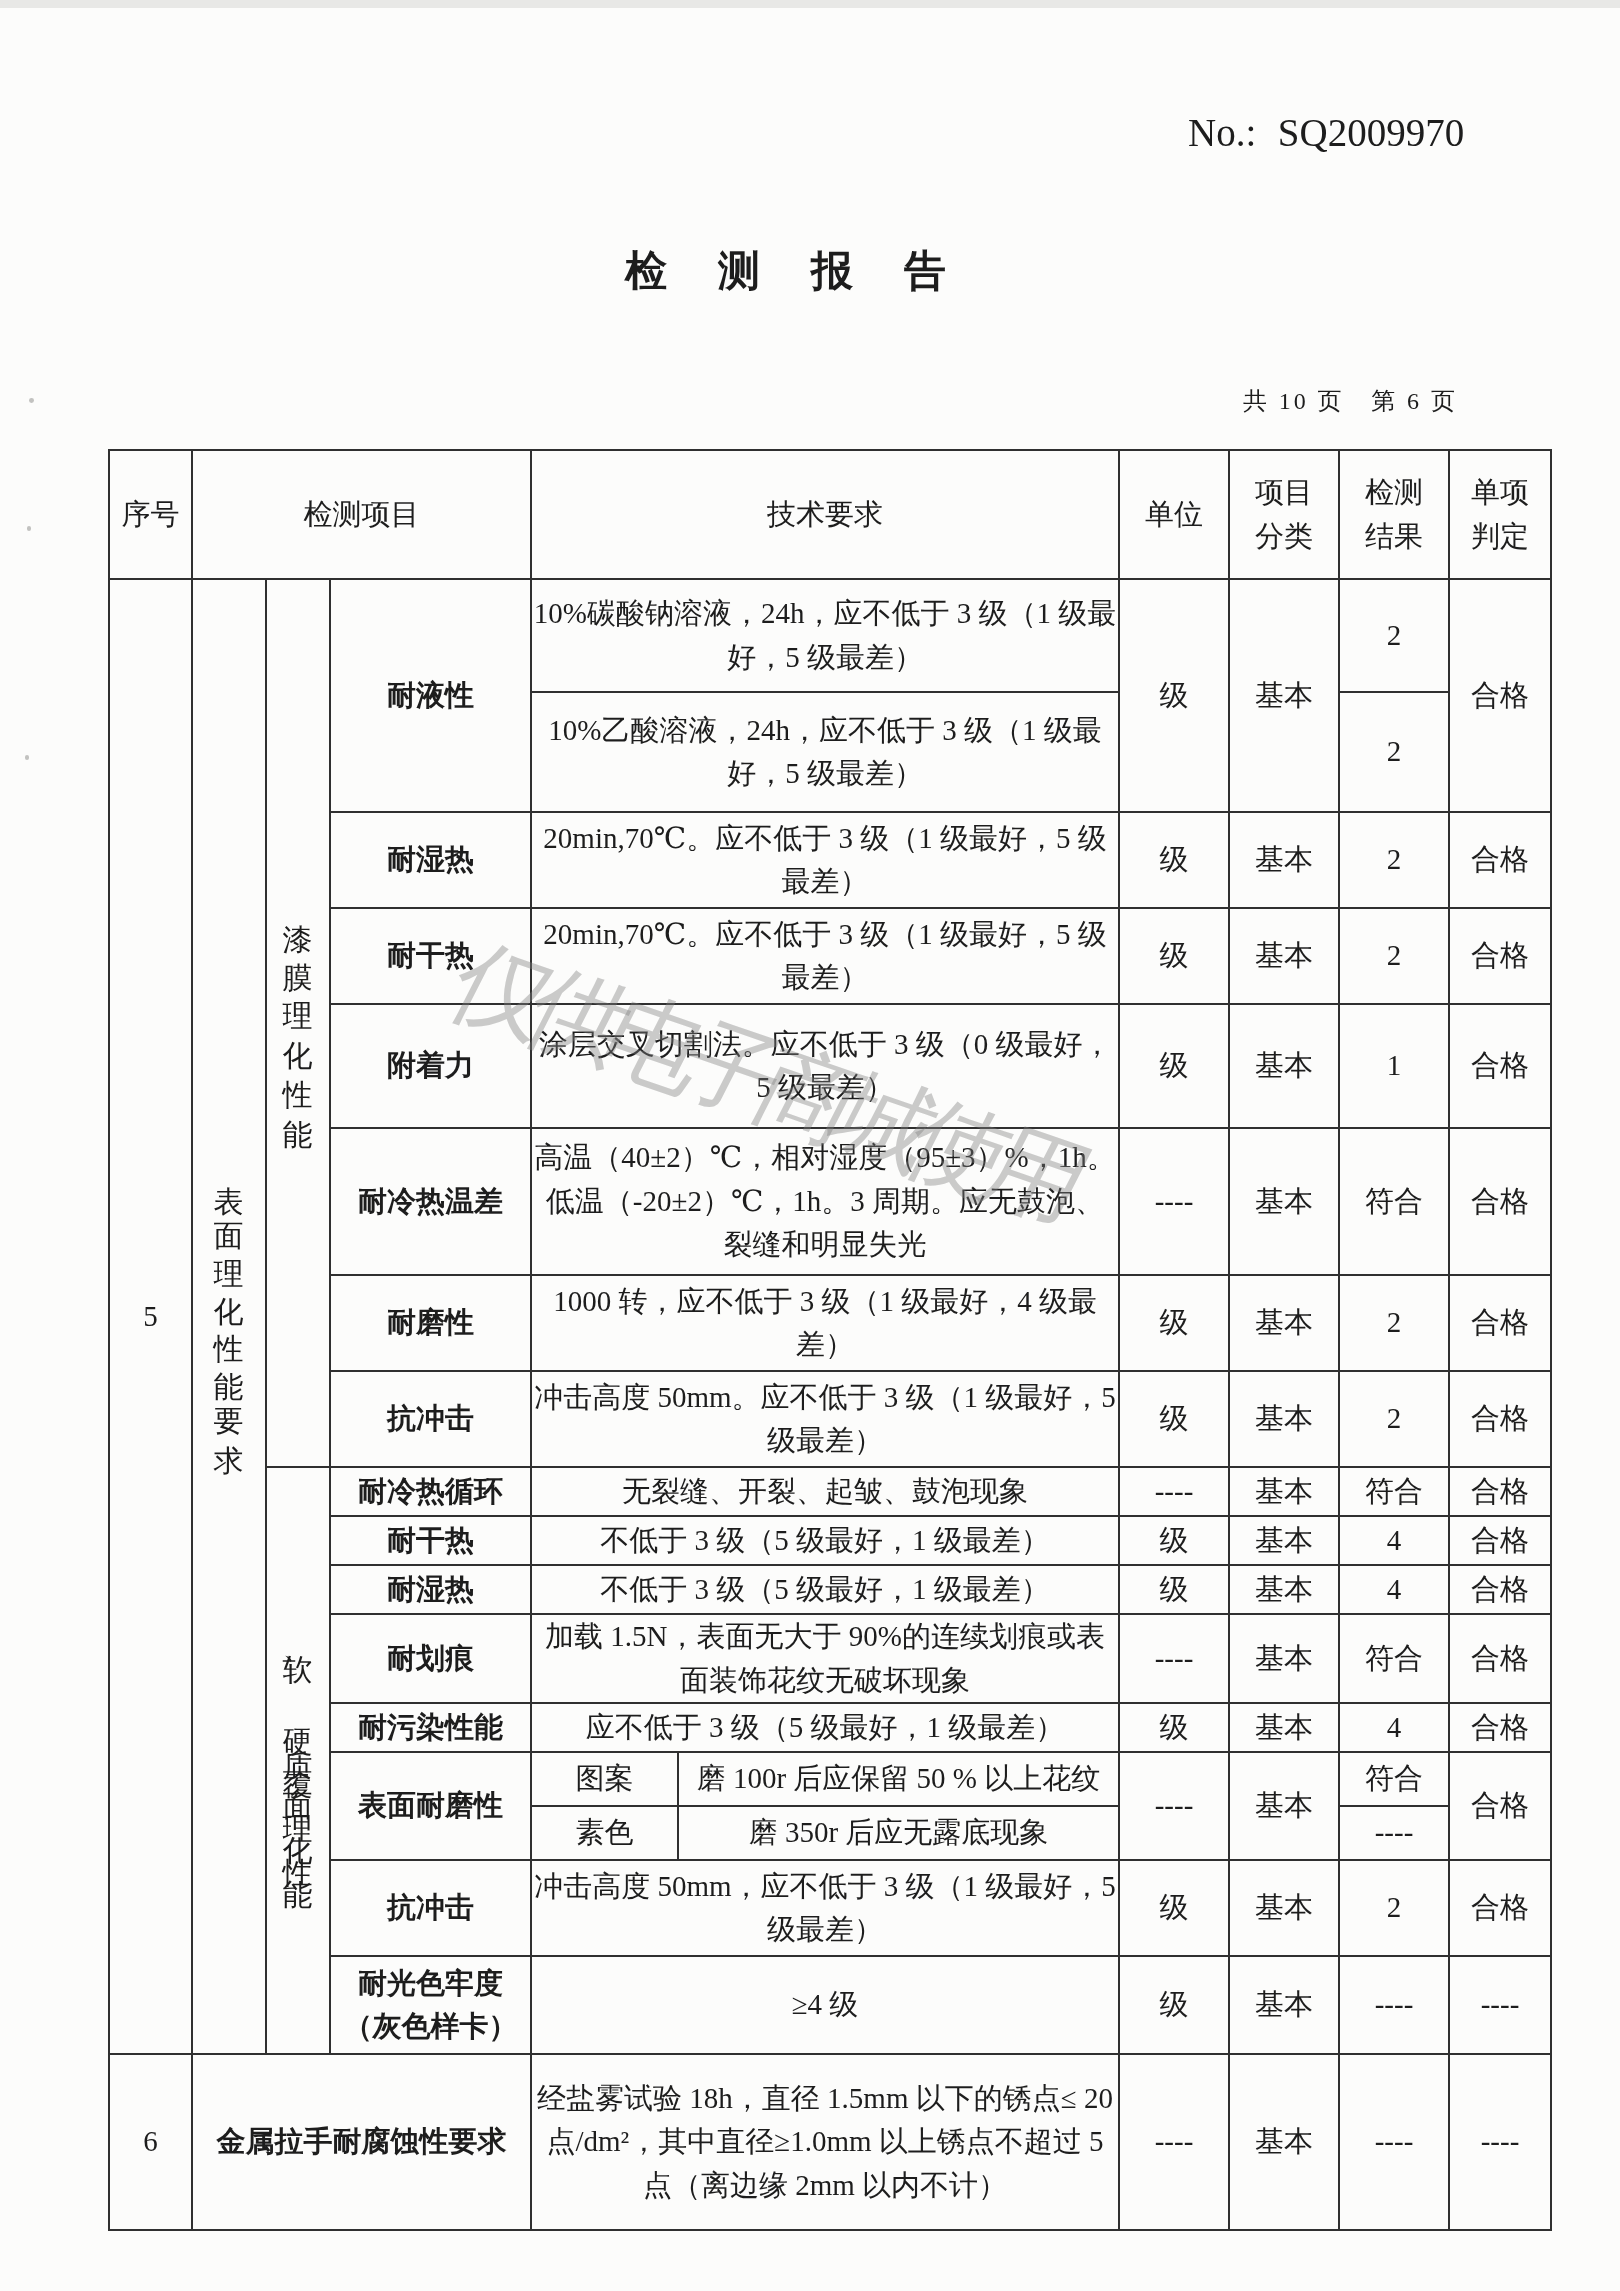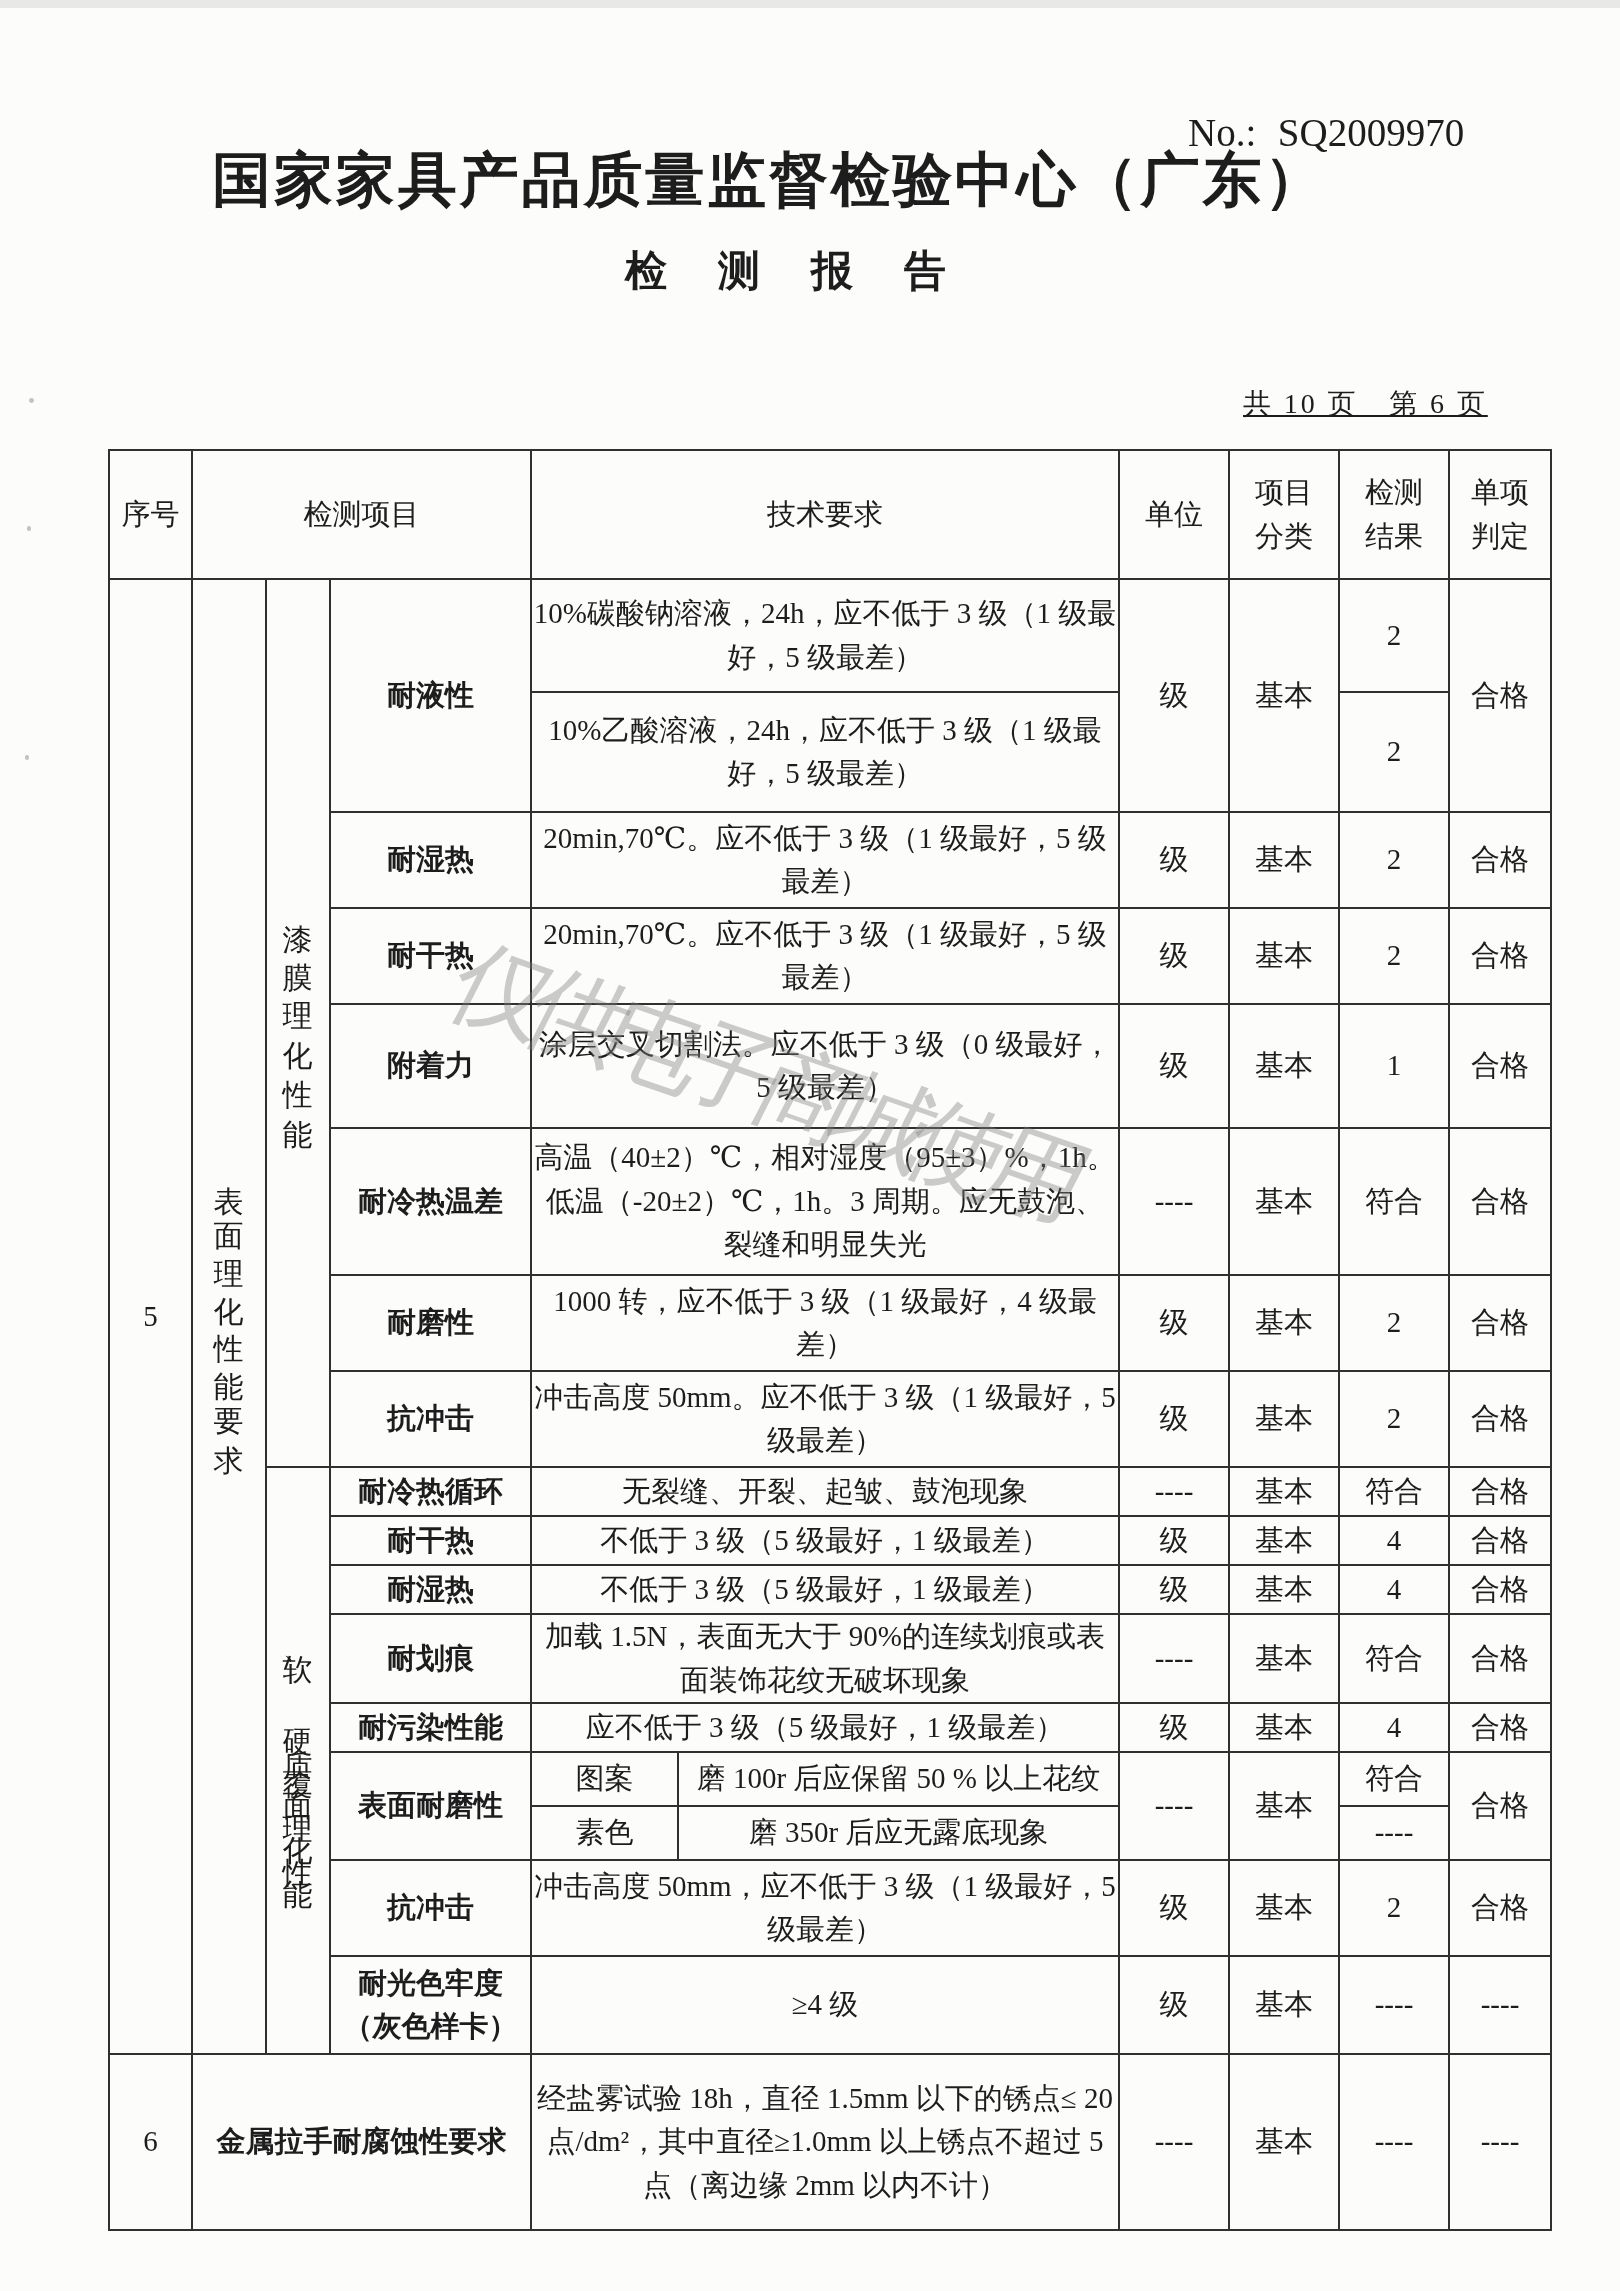--- a/index.html
+++ b/index.html
@@ -5,21 +5,21 @@
   html,body { margin:0; padding:0; background:#e8e8e6; }
   .page {
     position:relative; width:1620px; height:2292px; margin:8px auto;
     background:#fcfcfb; overflow:hidden;
     font-family:"Liberation Serif","DejaVu Serif",serif; color:#1d1d1d;
   }
   .report-no { position:absolute; left:1188px; top:102px; font-size:39px; white-space:nowrap; }
   .report-no .lbl { margin-right:21.6px; }
   .org-title { position:absolute; left:212px; top:133px; margin:0; font-size:59px; font-weight:bold; letter-spacing:2.9px; white-space:nowrap; }
   .doc-title { position:absolute; left:625px; top:235px; margin:0; font-size:42px; font-weight:bold; letter-spacing:51px; white-space:nowrap; }
-  .page-info { position:absolute; left:1243px; top:377px; font-size:28px; letter-spacing:2.9px; white-space:nowrap;text-decoration:underline; }
+  .page-info { position:absolute; left:1243px; top:377px; font-size:24px; letter-spacing:2.9px; white-space:nowrap; }
 
   .watermark {
     position:absolute; left:488px; top:910px; z-index:5;
     font-size:98px; letter-spacing:-17.6px; white-space:nowrap;
     color:rgba(128,128,128,0.40);
     transform:rotate(19deg) skewX(-8deg); transform-origin:0 0;
     pointer-events:none;
   }
 
   table.report-table {
@@ -48,21 +48,20 @@
 </style>
 </head>
 <body>
 
 <div class="page">
 
   <div class="report-no">
     <span class="lbl">No.:</span><span>SQ2009970</span>
   </div>
 
-  <h1 class="org-title">国家家具产品质量监督检验中心（广东）</h1>
   <h2 class="doc-title">检测报告</h2>
   <div class="page-info">共 10 页　第 6 页</div>
 
   <div class="watermark">仅供电子商城使用</div>
 
   <div class="speck" style="left:29px;top:390px;"></div>
   <div class="speck" style="left:26.5px;top:518px;"></div>
   <div class="speck" style="left:24.5px;top:747px;"></div>
 
   <table class="report-table">

